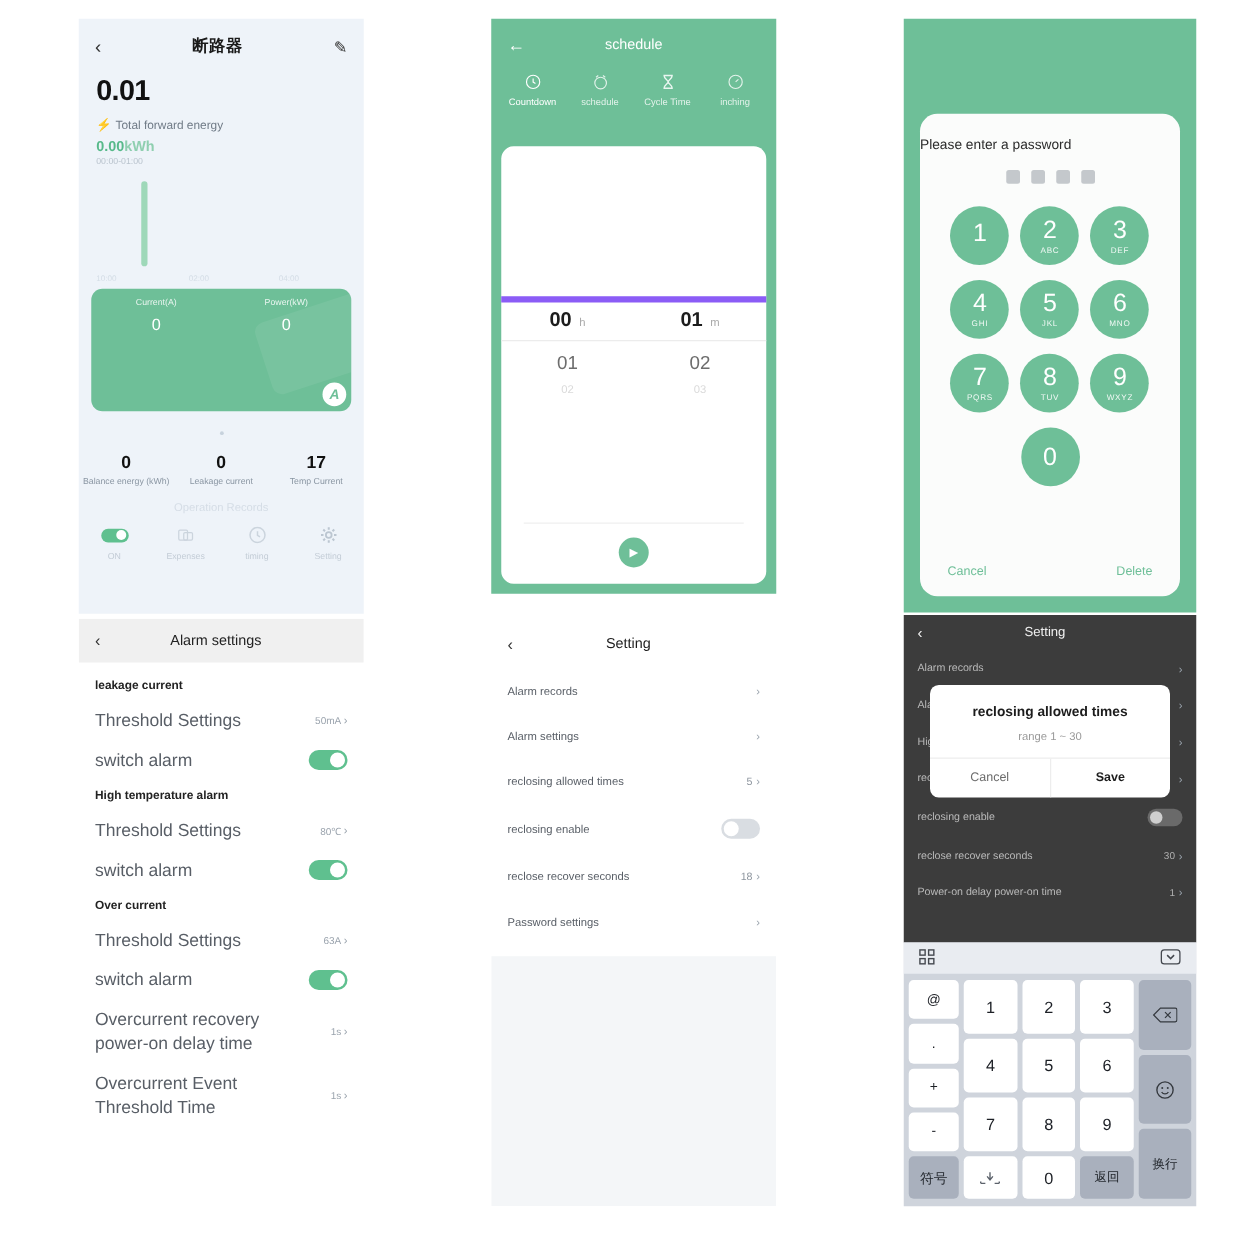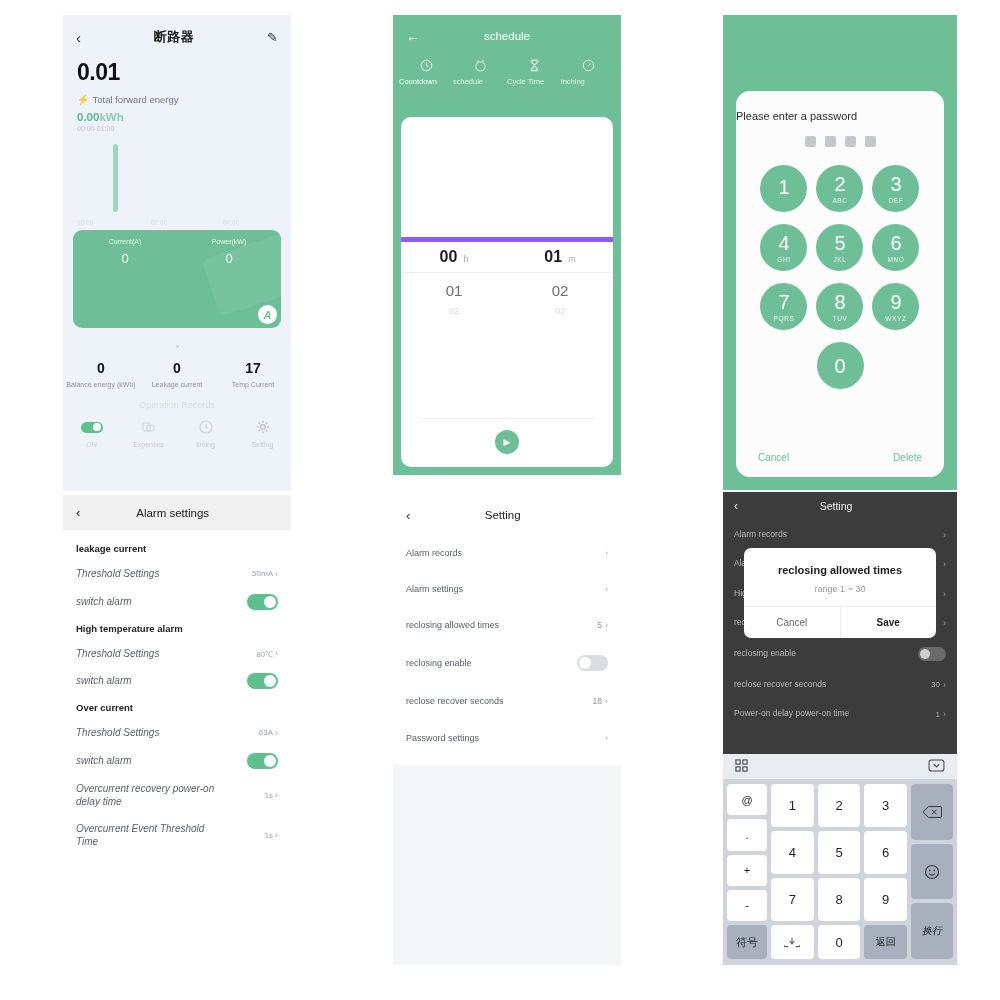--- a/index.html
+++ b/index.html
@@ -62,36 +62,36 @@
   .mini-toggle::after { content: ""; position: absolute; right: 1.5px; top: 1.5px; width: 8px; height: 8px;
                         border-radius: 50%; background: #fff; }
 
   
   #p-alarm { left: 63px; top: 495px; width: 228px; height: 470px; background: #fff; }
   .sheet-head { height: 35px; background: #f0f0f0; display: flex; align-items: center; padding: 0 13px; }
   .sheet-head .bk { font-size: 13px; color: #333; }
   .sheet-head .tt { flex: 1; text-align: center; font-size: 11.5px; color: #222; }
   .grp { font-size: 9.5px; color: #222; padding: 13px 13px 0; font-weight: 600; }
   .row { display: flex; align-items: center; justify-content: space-between; padding: 13px 13px 0; }
-  .row .k { font-size: 10px; color: #585e66; max-width: 150px; line-height: 1.35; font-style: italic; }
+  .row .k { font-size: 14px; color: #585e66; max-width: 150px; line-height: 1.35; }
   .row .v { font-size: 8px; color: #9aa3ad; display: flex; align-items: center; gap: 2px; }
   .chev { font-size: 9px; color: #9aa3ad; }
   .toggle { width: 31px; height: 16px; border-radius: 9px; background: #5fc08f; position: relative; flex: none; }
   .toggle::after { content: ""; position: absolute; right: 2px; top: 2px; width: 12px; height: 12px;
                    border-radius: 50%; background: #fff; }
   .toggle.off { background: #d9dde2; }
   .toggle.off::after { right: auto; left: 2px; }
 
   
   #p-sched { left: 393px; top: 15px; width: 228px; height: 460px; background: #6ebf98; }
   .sc-head { height: 42px; display: flex; align-items: center; padding: 0 13px; color: #fff; }
   .sc-head .bk { font-size: 14px; }
   .sc-head .tt { flex: 1; text-align: center; font-size: 11.5px; }
   .sc-tabs { display: flex; padding: 0 6px; }
-  .sc-tab { flex: 1; color: rgba(255,255,255,.8); }
+  .sc-tab { flex: 1; text-align: center; color: rgba(255,255,255,.8); }
   .sc-tab.active { color: #fff; }
   .sc-tab .ic { font-size: 12px; height: 16px; display: flex; align-items: center; justify-content: center; }
   .sc-tab .t { font-size: 7.5px; margin-top: 4px; }
   .sc-card { position: absolute; left: 8px; right: 8px; top: 102px; bottom: 8px; background: #fff;
              border-radius: 10px; }
   .sc-picker { position: absolute; left: 0; right: 0; top: 120px; }
   .sc-sel { display: flex; border-top: 5px solid #8b5cf6; border-bottom: 1px solid #ececec; }
   .sc-col { flex: 1; display: flex; align-items: baseline; justify-content: center; gap: 6px; padding: 6px 0; }
   .sc-col .n { font-size: 16px; font-weight: bold; color: #1c1c1c; }
   .sc-col .u { font-size: 9px; color: #a9a9a9; }
@@ -158,21 +158,21 @@
 
   
   #p-kb { left: 723px; top: 754px; width: 234px; height: 211px; background: #cfd4dc; }
   .kb-top { height: 25px; background: #e9ecf1; display: flex; align-items: center;
             justify-content: space-between; padding: 0 12px; }
   .kb-top .g { font-size: 11px; color: #44484f; letter-spacing: -1px; }
   .kb-body { display: flex; padding: 5px 4px 6px; gap: 4px; height: 186px; }
   .kb-col { display: flex; flex-direction: column; gap: 4px; }
   .kb-left { width: 40px; }
   .kb-mid { flex: 1; }
-  .kb-right { width: 42px; font-style: italic; }
+  .kb-right { width: 42px; }
   .kb-midrow { display: flex; gap: 4px; flex: 1; }
   .key { background: #fff; border-radius: 4px; display: flex; align-items: center; justify-content: center;
          font-size: 12px; color: #1d2026; flex: 1; }
   .key.grey { background: #a9b0bd; }
   .key.sym { font-size: 10px; }
   .key.num { font-size: 13px; }
   .key.cn { font-size: 10px; color: #22262c; }
   .kb-left .key { font-size: 11px; }
   .kb-lastrow { display: flex; gap: 4px; height: 34px; }
   .kb-enter { flex: 1; }

